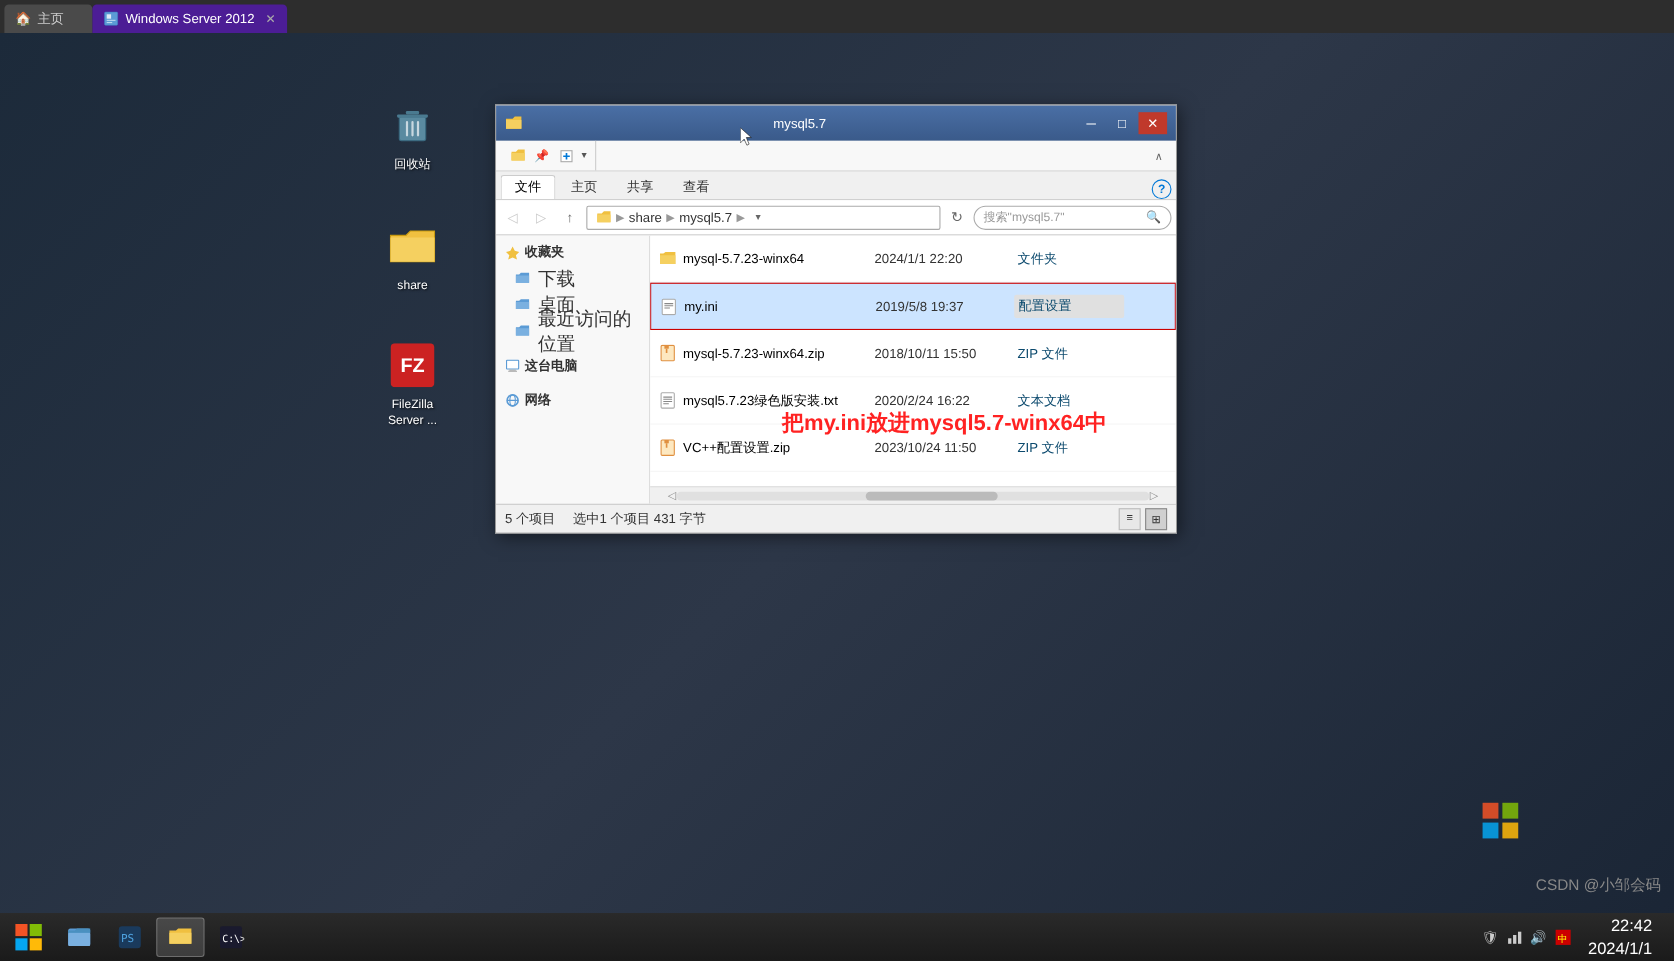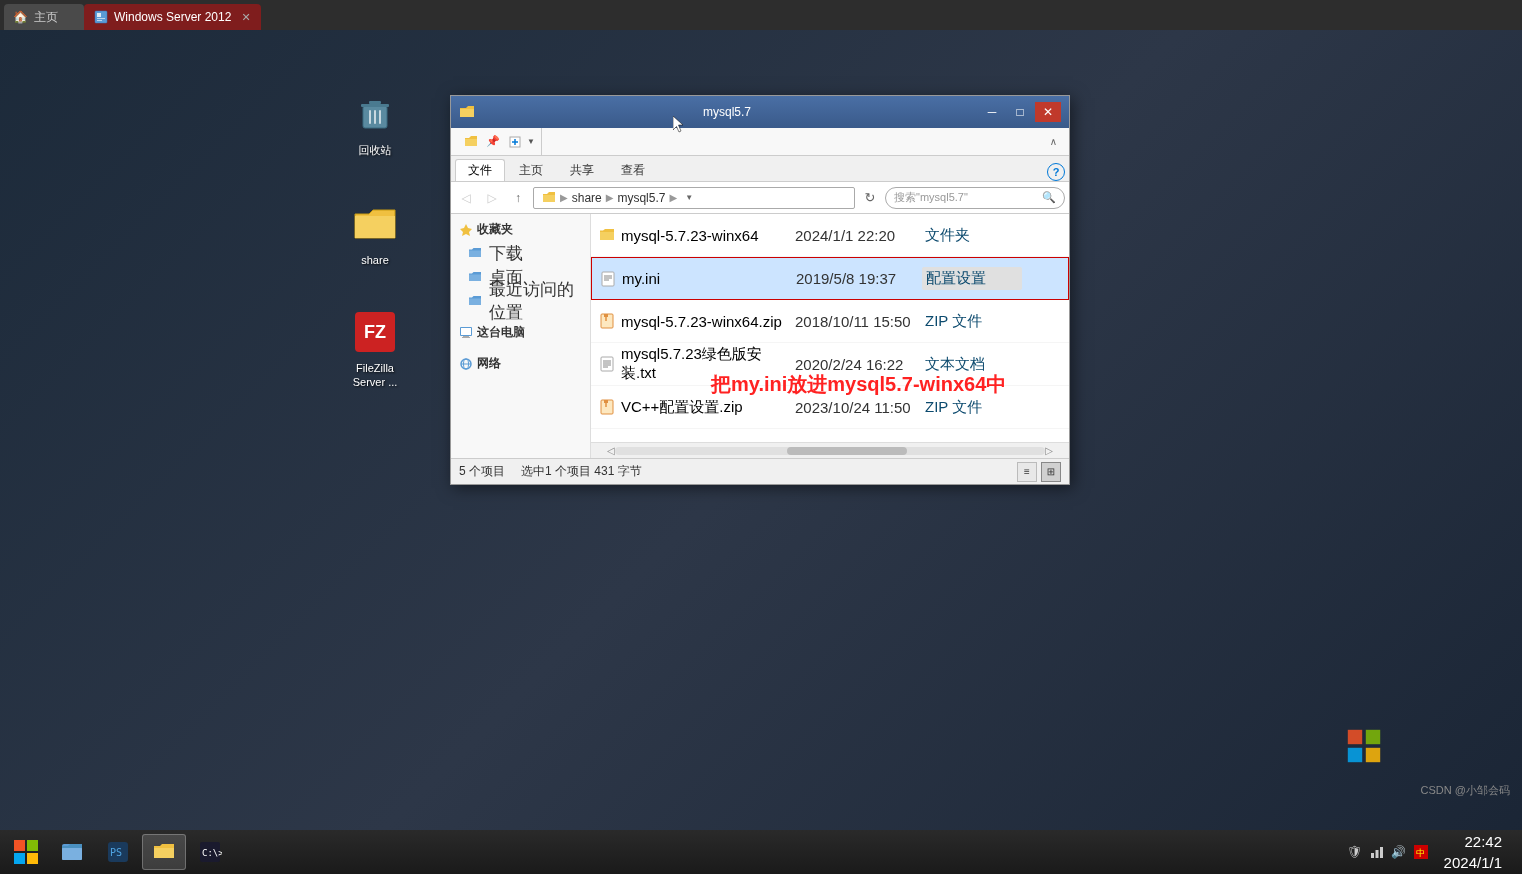--- a/index.html
+++ b/index.html
@@ -33,21 +33,21 @@
       color: #ccc;
       cursor: pointer;
       gap: 6px;
       min-width: 160px;
     }
     .browser-tab.home {
       background: #4a4a4a;
       min-width: 80px;
     }
     .browser-tab.active {
-      background: #7f1d1d;
+      background: #4c1d95;
       color: #fff;
     }
     .tab-icon {
       width: 14px;
       height: 14px;
       display: inline-flex;
       align-items: center;
       justify-content: center;
     }
     .tab-close {
@@ -405,21 +405,21 @@
     }
     .col-name { width: 200px; padding-left: 8px; cursor: pointer; }
     .col-sort-arrow { font-size: 10px; color: #666; }
     .col-date { width: 130px; padding-left: 4px; cursor: pointer; }
     .col-type { width: 100px; padding-left: 4px; }
 
     .file-row {
       height: 43px;
       display: flex;
       align-items: center;
-      font-size: 15px;
+      font-size: 12px;
       border-bottom: 1px solid #f5f5f5;
       cursor: pointer;
     }
     .file-row.selected {
       background: #cce4ff;
       border: 1px solid #cc0000;
     }
     .file-cell-name {
       width: 200px;
       padding-left: 8px;
@@ -544,24 +544,24 @@
     .clock {
       text-align: right;
       color: #fff;
       font-size: 15px;
       line-height: 1.4;
       padding: 0 8px;
       cursor: pointer;
     }
     .watermark-bottom {
       position: absolute;
-      bottom: 76px;
+      bottom: 60px;
       right: 12px;
       color: #888;
-      font-size: 11px;
+      font-size: 14px;
     }
 
     
     .folder-yellow { color: #f0c040; }
     .file-txt { color: #666; }
     .file-zip { color: #e67e22; }
     .file-ini { color: #888; }
 
     
     .file-list::-webkit-scrollbar { width: 8px; }

